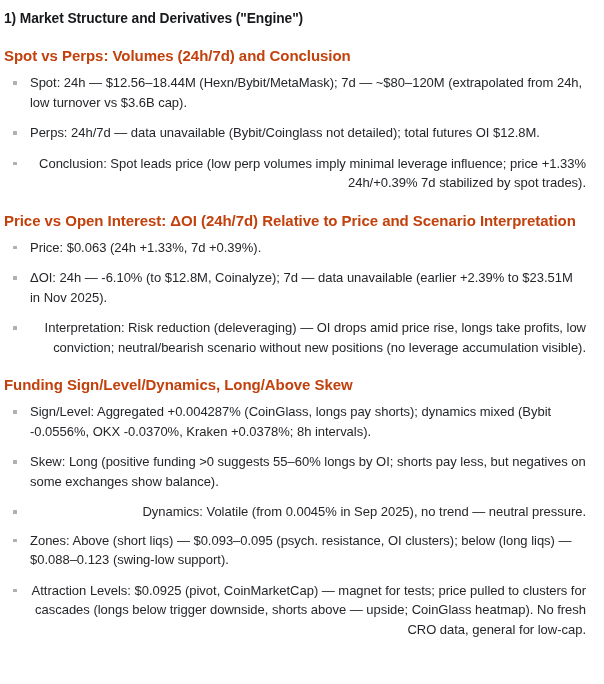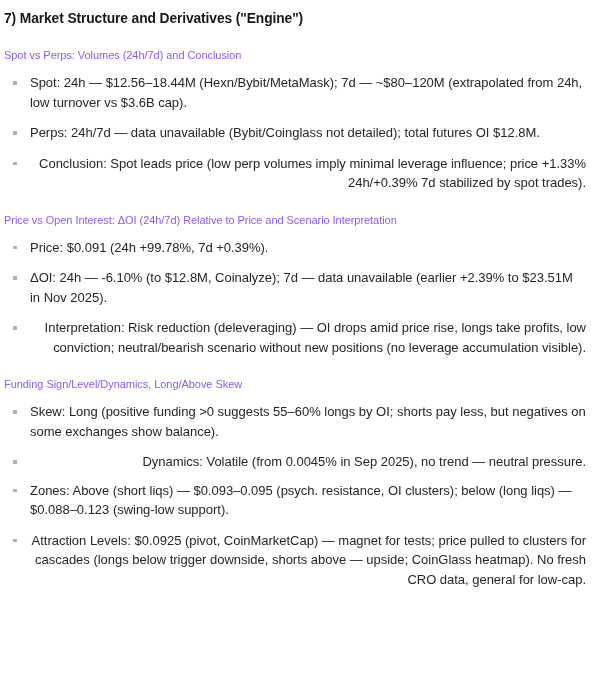--- a/index.html
+++ b/index.html
@@ -22,26 +22,26 @@
   }
   h1.section-title {
     font-size: 13.8px;
     font-weight: 700;
     line-height: 18px;
     margin: 4px 0 0 0;
     letter-spacing: -0.1px;
     color: #17181b;
   }
   h2.sub-title {
-    font-size: 11px;
-    font-weight: 400;
+    font-size: 15px;
+    font-weight: 700;
     line-height: 17px;
     margin: 19px 0 0 0;
     letter-spacing: -0.05px;
-    color: #8b5cf6;
+    color: #c2410c;
   }
   ul.bullet-list {
     list-style: none;
     margin: 9px 0 0 0;
     padding: 0;
   }
   ul.bullet-list li {
     position: relative;
     padding-left: 26px;
     margin: 0 0 11px 0;
@@ -65,43 +65,44 @@
   }
   .block {
     margin: 0;
   }
 </style>
 </head>
 <body>
 
 <div class="page">
 
-  <h1 class="section-title">7) Market Structure and Derivatives ("Engine")</h1>
+  <h1 class="section-title">1) Market Structure and Derivatives ("Engine")</h1>
 
   <div class="block">
     <h2 class="sub-title">Spot vs Perps: Volumes (24h/7d) and Conclusion</h2>
     <ul class="bullet-list">
       <li><span class="bullet-marker"></span><span>Spot: 24h — $12.56–18.44M (Hexn/Bybit/MetaMask); 7d — ~$80–120M (extrapolated from 24h, low turnover vs $3.6B cap).</span></li>
       <li><span class="bullet-marker"></span><span>Perps: 24h/7d — data unavailable (Bybit/Coinglass not detailed); total futures OI $12.8M.</span></li>
       <li><span class="bullet-marker"></span><span>Conclusion: Spot leads price (low perp volumes imply minimal leverage influence; price +1.33% 24h/+0.39% 7d stabilized by spot trades).</span></li>
     </ul>
   </div>
 
   <div class="block">
     <h2 class="sub-title">Price vs Open Interest: ΔOI (24h/7d) Relative to Price and Scenario Interpretation</h2>
     <ul class="bullet-list">
-      <li><span class="bullet-marker"></span><span>Price: $0.091 (24h +99.78%, 7d +0.39%).</span></li>
+      <li><span class="bullet-marker"></span><span>Price: $0.063 (24h +1.33%, 7d +0.39%).</span></li>
       <li><span class="bullet-marker"></span><span>ΔOI: 24h — -6.10% (to $12.8M, Coinalyze); 7d — data unavailable (earlier +2.39% to $23.51M in Nov 2025).</span></li>
       <li><span class="bullet-marker"></span><span>Interpretation: Risk reduction (deleveraging) — OI drops amid price rise, longs take profits, low conviction; neutral/bearish scenario without new positions (no leverage accumulation visible).</span></li>
     </ul>
   </div>
 
   <div class="block">
     <h2 class="sub-title">Funding Sign/Level/Dynamics, Long/Above Skew</h2>
     <ul class="bullet-list">
+      <li><span class="bullet-marker"></span><span>Sign/Level: Aggregated +0.004287% (CoinGlass, longs pay shorts); dynamics mixed (Bybit -0.0556%, OKX -0.0370%, Kraken +0.0378%; 8h intervals).</span></li>
       <li><span class="bullet-marker"></span><span>Skew: Long (positive funding &gt;0 suggests 55–60% longs by OI; shorts pay less, but negatives on some exchanges show balance).</span></li>
       <li><span class="bullet-marker"></span><span>Dynamics: Volatile (from 0.0045% in Sep 2025), no trend — neutral pressure.</span></li>
     </ul>
   </div>
 
   <div class="block">
     <ul class="bullet-list">
       <li><span class="bullet-marker"></span><span>Zones: Above (short liqs) — $0.093–0.095 (psych. resistance, OI clusters); below (long liqs) — $0.088–0.123 (swing-low support).</span></li>
       <li><span class="bullet-marker"></span><span>Attraction Levels: $0.0925 (pivot, CoinMarketCap) — magnet for tests; price pulled to clusters for cascades (longs below trigger downside, shorts above — upside; CoinGlass heatmap). No fresh CRO data, general for low-cap.</span></li>
     </ul>

